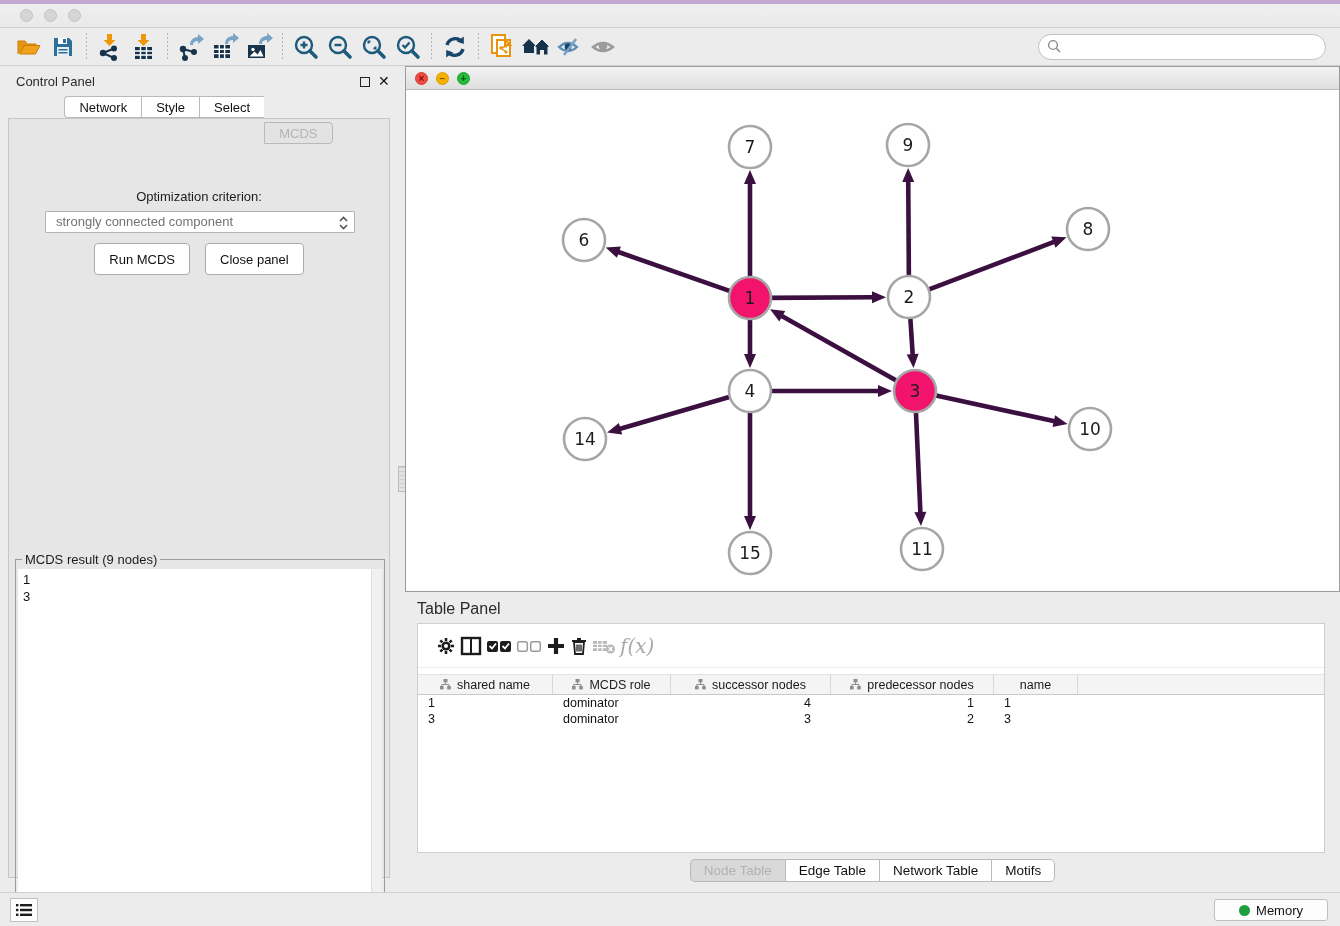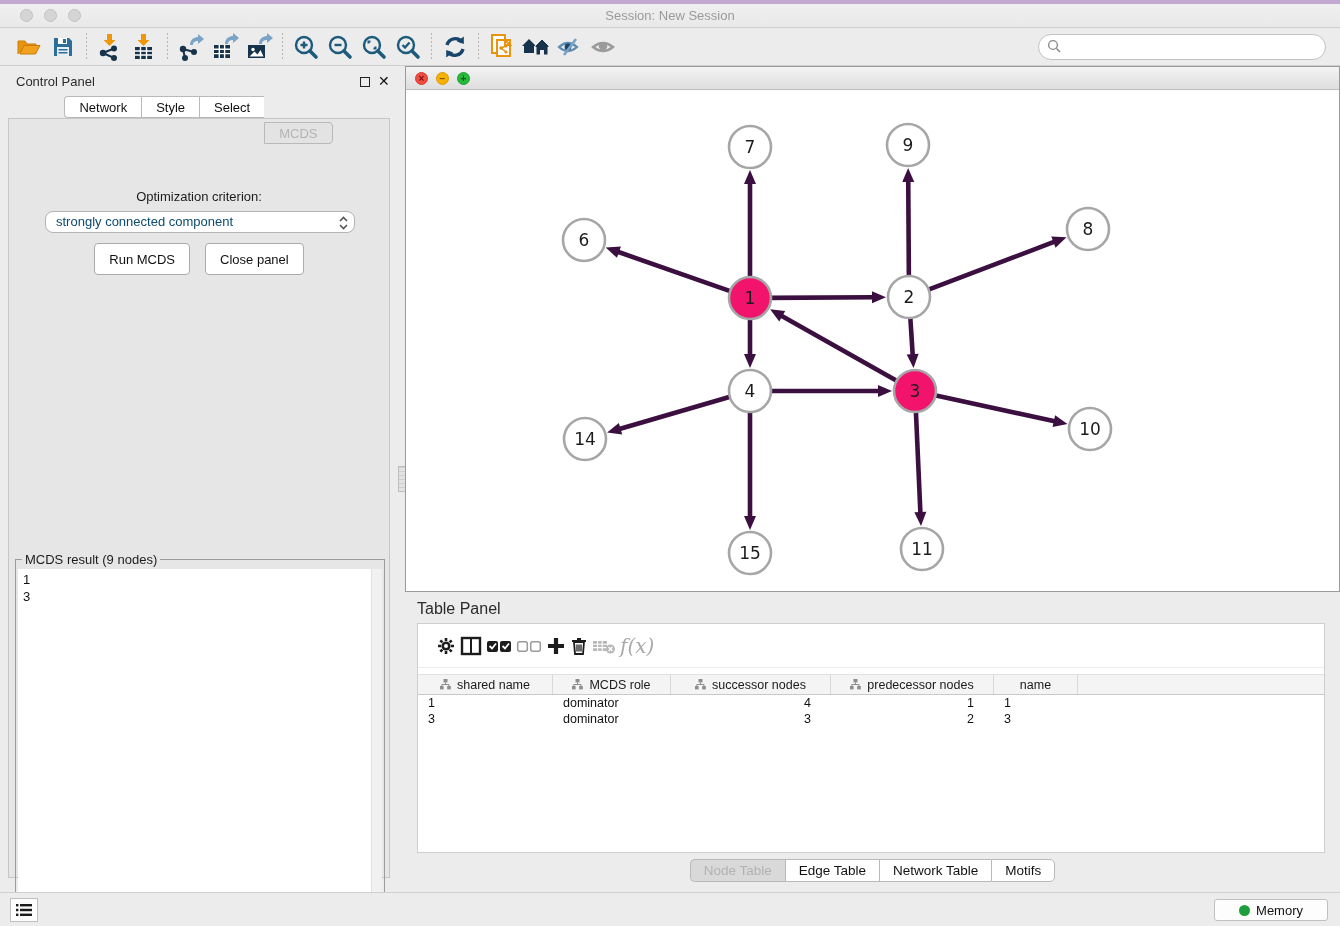--- a/index.html
+++ b/index.html
@@ -34,21 +34,21 @@
   .cp-tabs { position:absolute; top:30px; left:0; width:100%; display:flex; justify-content:center; z-index:2; }
   .cp-tab { height:22px; padding:0 14px; font-size:13px; line-height:21px; background:#fff;
     border:1px solid #b9b9b9; border-right-width:0; color:#111; }
   .cp-tab:first-child { border-top-left-radius:4px; border-bottom-left-radius:4px; }
   .cp-tab:last-child { border-right-width:1px; border-top-right-radius:4px; border-bottom-right-radius:4px;margin-top:26px; }
   .cp-tab.active { background:#e3e3e3; color:#b4b4b4; }
   .cp-body { position:absolute; left:8px; top:52px; width:382px; height:760px; background:#e6e6e6;
     border:1px solid #c6c6c6; }
   .opt-label { position:absolute; top:70px; width:100%; text-align:center; font-size:13px; color:#1c1c1c; }
   .dropdown { position:absolute; top:92px; left:36px; width:310px; height:22px; background:#fff;
-    border:1px solid #b3b3b3; border-radius:8px; font-size:13px; line-height:20px; padding-left:10px; color:#0c4a6e; }
+    border:1px solid #b3b3b3; border-radius:1px; font-size:13px; line-height:20px; padding-left:10px; color:#737373; }
   .dropdown svg { position:absolute; right:5px; top:3px; }
   .cp-buttons { position:absolute; top:124px; width:100%; display:flex; justify-content:center; gap:15px; }
   .btn { height:32px; background:#fff; border:1px solid #ababab; border-radius:4px; font-size:13px;
     padding:0 14px; line-height:19px; color:#111; }
   .groupbox { position:absolute; left:6px; top:440px; width:370px; height:378px; border:1px solid #9c9c9c; }
   .groupbox-legend { position:absolute; top:-8px; left:6px; background:#e6e6e6; padding:0 3px;
     font-size:13px; color:#1c1c1c; }
   .result-area { position:absolute; left:2px; right:2px; top:9px; bottom:2px; background:#fff; }
   .result-scroll { position:absolute; right:0; top:0; bottom:0; width:11px; background:#f1f1f1; border-left:1px solid #e0e0e0; }
   .result-text { position:absolute; left:5px; top:2px; font-size:13px; line-height:17px; color:#111; white-space:pre; }
@@ -103,21 +103,20 @@
     border-radius:3px; font-size:13px; display:flex; align-items:center; gap:6px; padding:0 24px; color:#111; }
   .mem-dot { width:11px; height:11px; border-radius:50%; background:#1f9e3d; }
 </style>
 </head>
 <body>
 
 <div class="titlebar">
   <div class="traffic" style="left:20px"></div>
   <div class="traffic" style="left:44px"></div>
   <div class="traffic" style="left:68px"></div>
-  <div class="titlebar-title">Session: New Session</div>
 </div>
 
 <div class="toolbar">
   <div class="tb-btn">
     <svg width="26" height="24" viewBox="0 0 26 24">
       <path d="M2 19 L2 6 L9 6 L11 9 L20 9 L20 11" fill="#e8940f" stroke="#c97c07" stroke-width="1"></path>
       <path d="M4 19 L8 10.5 L24 10.5 L19.5 19 Z" fill="#f2a11c" stroke="#c97c07" stroke-width="1"></path>
     </svg>
   </div>
   <div class="tb-btn">

